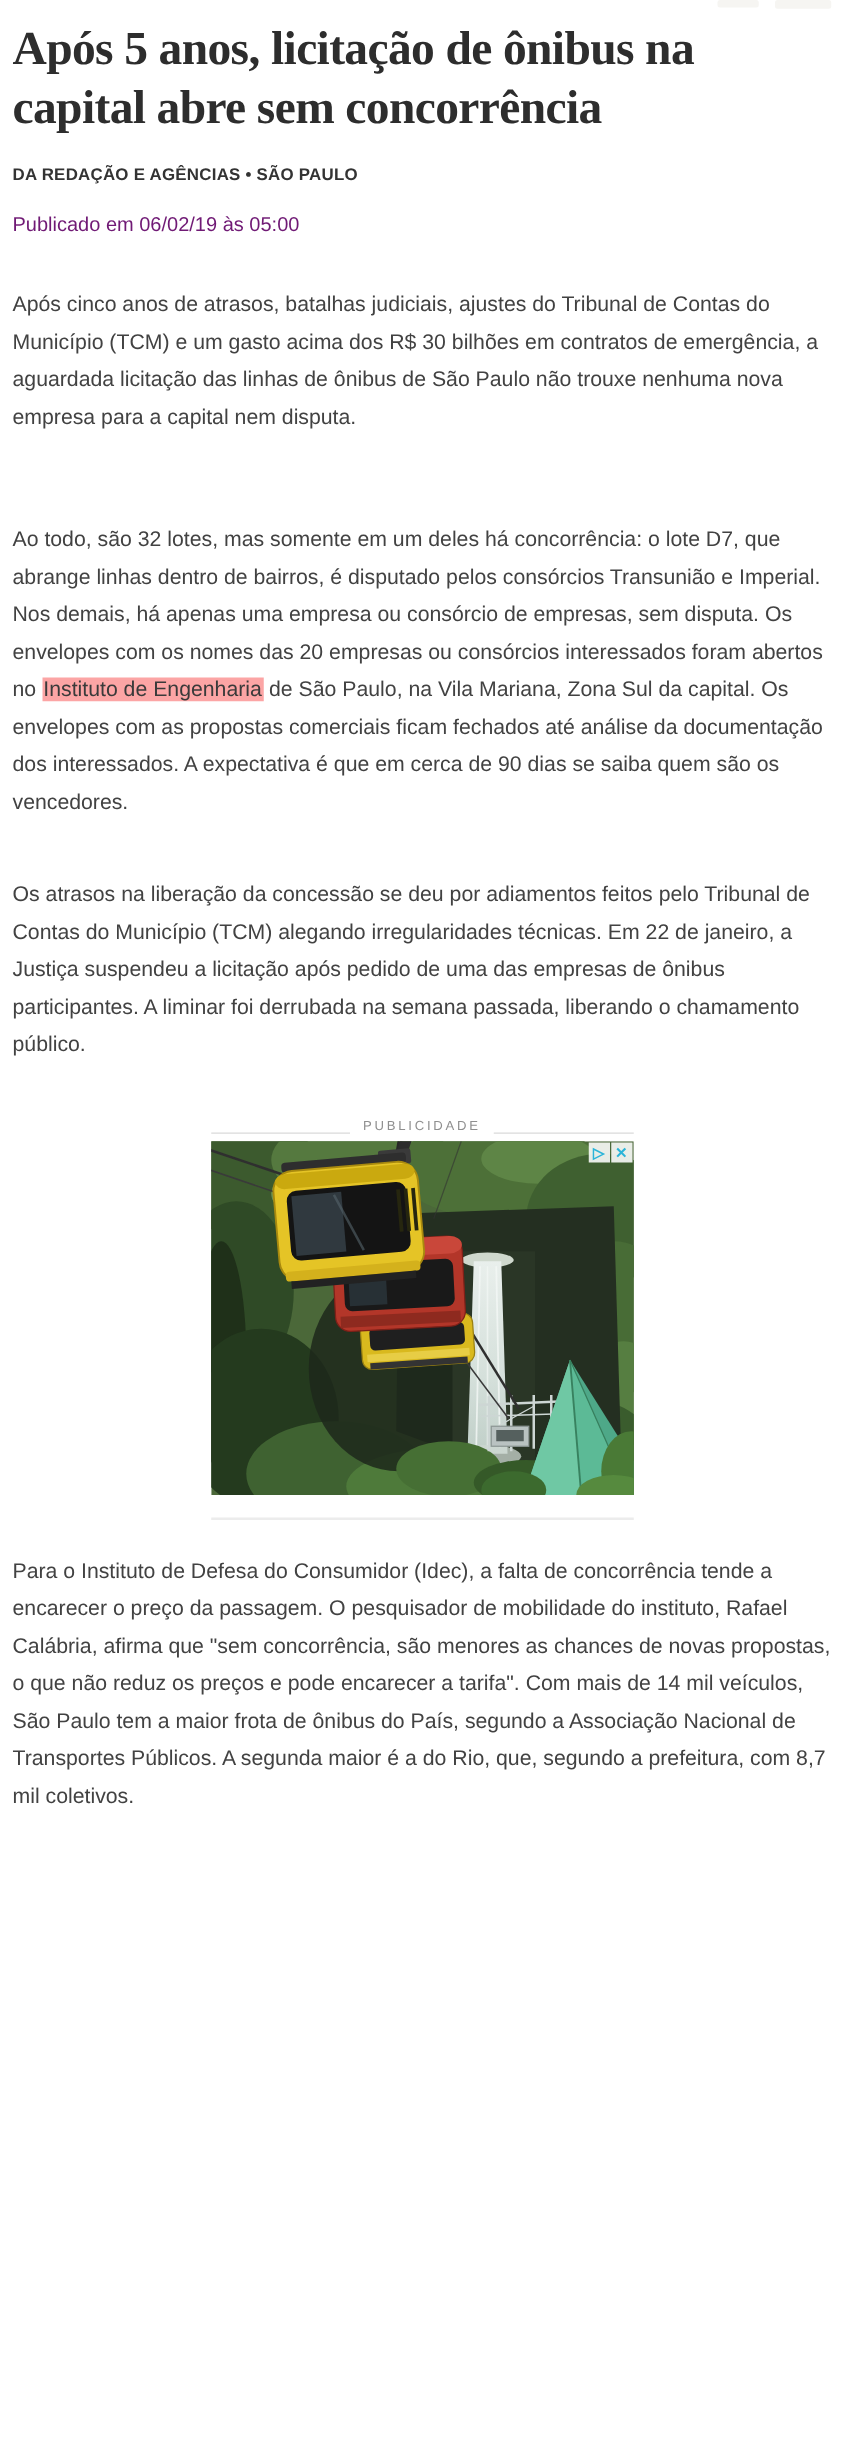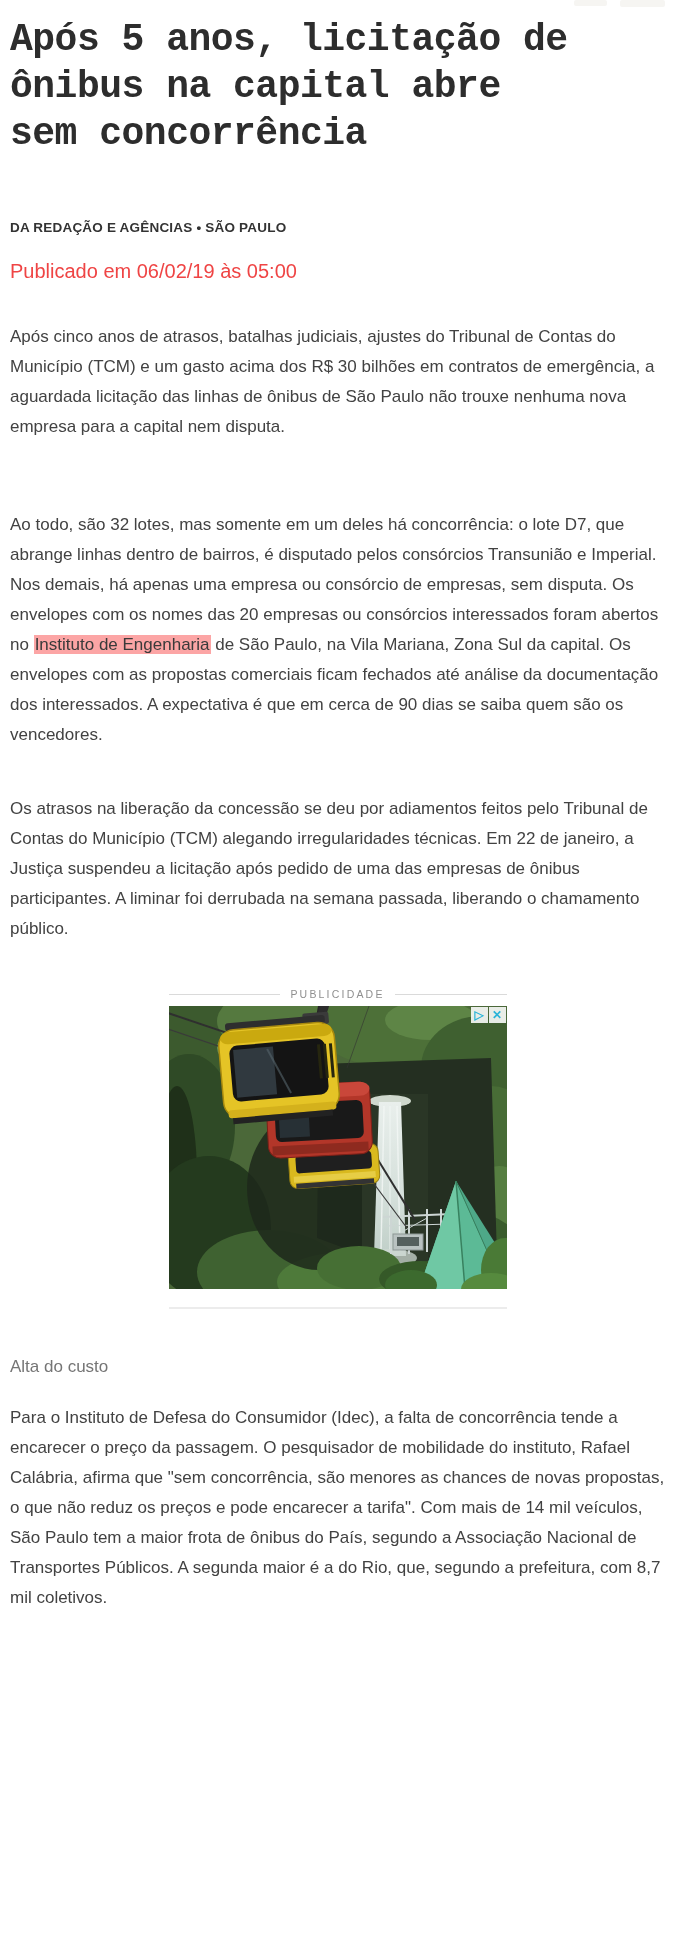--- a/index.html
+++ b/index.html
@@ -11,60 +11,60 @@
     position:relative;
     overflow:hidden;
   }
   .remnant { position:absolute; top:0; background:#f6f5f2; border-radius:2px; }
   .remnant.r1 { left:574px; width:33px; height:6px; }
   .remnant.r2 { left:620px; width:45px; height:7px; }
 
   article { padding:0 10px; }
 
   h1.title {
-    font-family:Liberation Mono, monospace;
+    font-family:Liberation Serif, serif;
     font-weight:700;
     font-size:38px;
     line-height:47px;
     letter-spacing:-0.5px;
     color:#2d2d2d;
     margin:16px 0 0 0;
     max-width:558px;
   }
   .byline {
-    margin-top:63px;
+    margin-top:22px;
     font-size:13.5px;
     font-weight:700;
     color:#333333;
     letter-spacing:0.2px;
   }
   .published {
     margin-top:25px;
-    font-size:20px;
-    color:#ef4444;
+    font-size:16px;
+    color:#701a75;
   }
   p.para {
     font-size:17px;
     line-height:30px;
     color:#424242;
     margin:0 0 44px 0;
   }
   p.para.first { margin-top:39px; margin-bottom:68px; }
   a.hl {
     background:#fca5a5;
     color:#3a3a3a;
     text-decoration:none;
     cursor:pointer;
     padding:0 1px;
   }
 
   .ad-section { margin-top:32px; }
   .ad-divider {
     width:338px; margin:0 auto 6px auto;
-    display:flex; align-items:center; gap:10px;
+    display:flex; align-items:flex-end; gap:10px;
   }
   .ad-divider .dline { flex:1; height:1px; background:#dadada; }
   .ad-label {
     font-size:10.5px; color:#8f8f8f;
     letter-spacing:2.2px; white-space:nowrap;
   }
   .ad-banner {
     width:338px; height:283px;
     margin:0 auto; position:relative;
     cursor:pointer;
@@ -218,16 +218,15 @@
 
       <div class="ad-ctrl">
         <div class="ad-btn">▷</div>
         <div class="ad-btn">✕</div>
       </div>
     </div>
 
     <div class="ad-underline"></div>
   </div>
 
-  <div class="subheading">Alta do custo</div>
 
   <p class="para last">Para o Instituto de Defesa do Consumidor (Idec), a falta de concorrência tende a encarecer o preço da passagem. O pesquisador de mobilidade do instituto, Rafael Calábria, afirma que "sem concorrência, são menores as chances de novas propostas, o que não reduz os preços e pode encarecer a tarifa". Com mais de 14 mil veículos, São Paulo tem a maior frota de ônibus do País, segundo a Associação Nacional de Transportes Públicos. A segunda maior é a do Rio, que, segundo a prefeitura, com 8,7 mil coletivos.</p>
 </article>
 
 </body></html>

